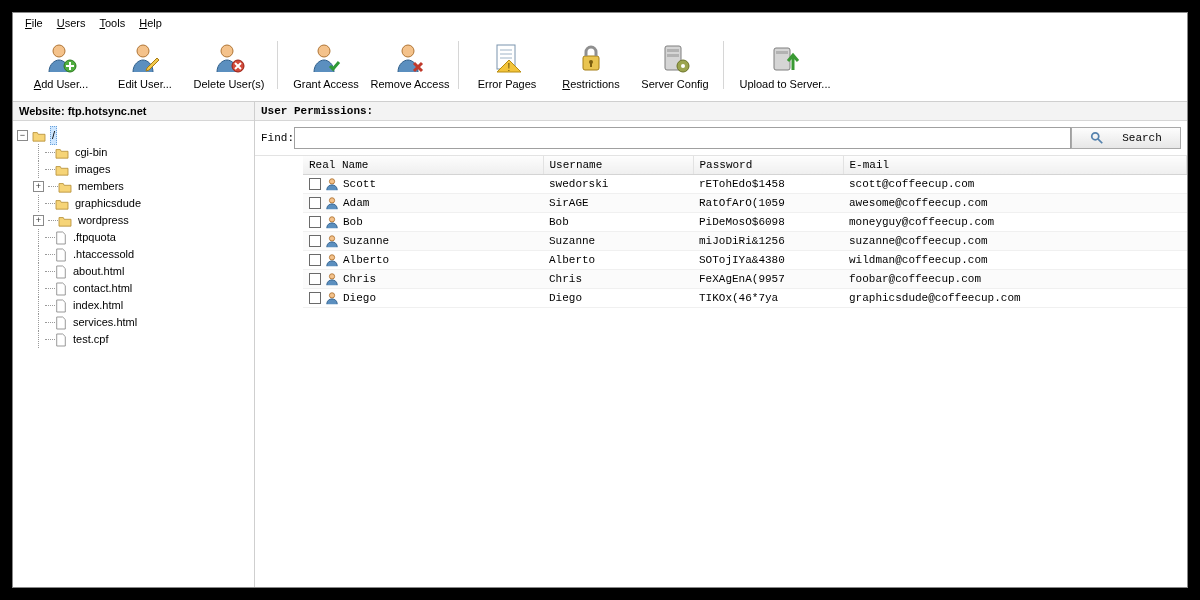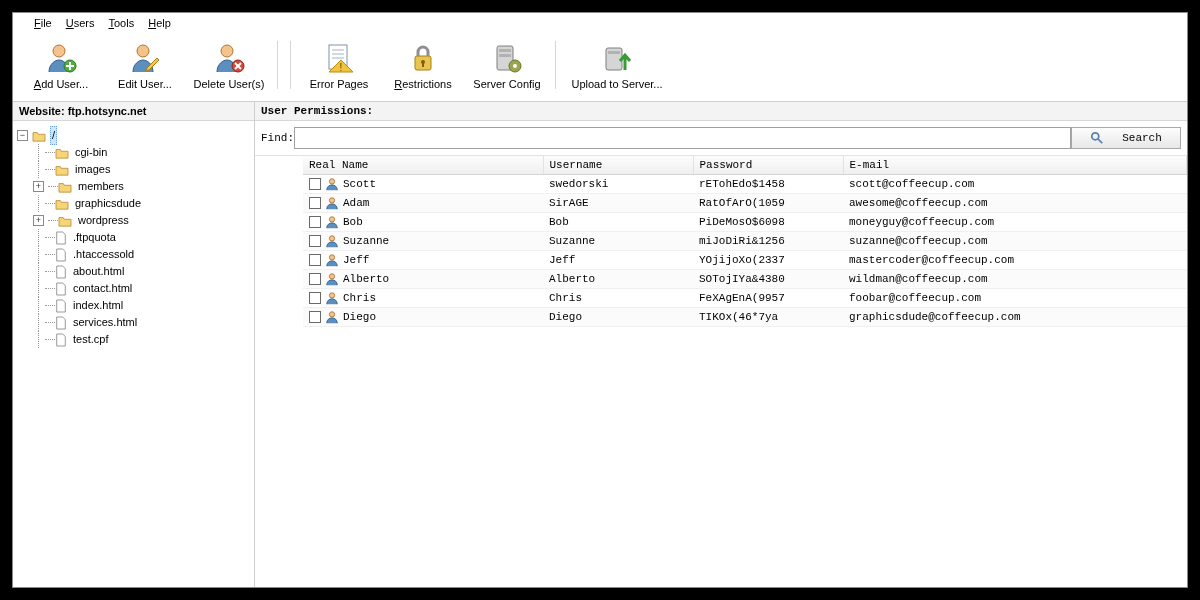--- a/index.html
+++ b/index.html
@@ -1,19 +1,19 @@
 <!DOCTYPE html>
 <html><head>
 <meta charset="utf-8">
 <style>
 * { box-sizing: border-box; margin: 0; padding: 0; }
 body { font-family: Tahoma, "Segoe UI", sans-serif; font-size: 11px; background: #000; width: 1200px; height: 600px; overflow: hidden; }
 .outer-frame { background: #000; padding: 12px; width: 1200px; height: 600px; }
 .window { background: #fff; width: 100%; height: 100%; display: flex; flex-direction: column; border: 1px solid #888; }
-.menubar { display: flex; padding: 4px 21px; gap: 14px; border-bottom: none; }
+.menubar { display: flex; padding: 4px 12px; gap: 14px; border-bottom: none; }
 .menubar .menu-item { cursor: pointer; }
 .menu-underline { text-decoration: underline; }
 .toolbar { display: flex; padding: 4px 6px 8px 6px; border-bottom: 1px solid #cfcfcf; align-items: flex-end; }
 .toolbar-group { display: flex; }
 .toolbar-sep { width: 1px; background: #d6d6d6; margin: 4px 6px; align-self: stretch; }
 .tool-btn { display: flex; flex-direction: column; align-items: center; width: 84px; padding: 4px 2px 2px 2px; cursor: pointer; border: 1px solid transparent; }
 .tool-btn .icon-wrap { width: 32px; height: 32px; margin-bottom: 4px; display:flex; align-items:center; justify-content:center; }
 .tool-btn .label { font-size: 11px; white-space: nowrap; }
 .content { display: flex; flex: 1; overflow: hidden; }
 .left-pane { width: 242px; display: flex; flex-direction: column; border-right: 1px solid #cfcfcf; overflow: hidden; }
@@ -88,20 +88,42 @@
             <circle cx="14" cy="9" r="6" fill="#f4c28b" stroke="#b07535"></circle>
                 <path d="M4 30c0-8 6-12 10-12s10 4 10 12" fill="#5b8fbf" stroke="#2f5e8a"></path>
             <circle cx="25" cy="24" r="6" fill="#d24a3a" stroke="#9a2115"></circle>
                 <path d="M22 21l6 6M28 21l-6 6" stroke="#fff" stroke-width="2"></path>
           </svg>
         </span>
         <span class="label">Delete User(s)</span>
       </div>
     </div>
     <div class="toolbar-sep"></div>
+    <div class="toolbar-group">
+      <div class="tool-btn">
+        <span class="icon-wrap">
+          <svg width="32" height="32" viewBox="0 0 32 32">
+            <circle cx="14" cy="9" r="6" fill="#f4c28b" stroke="#b07535"></circle>
+                <path d="M4 30c0-8 6-12 10-12s10 4 10 12" fill="#5b8fbf" stroke="#2f5e8a"></path>
+            <path d="M20 24 l3 3 l6 -7" stroke="#2f9a36" stroke-width="3" fill="none"></path>
+          </svg>
+        </span>
+        <span class="label">Grant Access</span>
+      </div>
+      <div class="tool-btn">
+        <span class="icon-wrap">
+          <svg width="32" height="32" viewBox="0 0 32 32">
+            <circle cx="14" cy="9" r="6" fill="#f4c28b" stroke="#b07535"></circle>
+                <path d="M4 30c0-8 6-12 10-12s10 4 10 12" fill="#5b8fbf" stroke="#2f5e8a"></path>
+            <path d="M20 21 l8 8 M28 21 l-8 8" stroke="#c0392b" stroke-width="3"></path>
+          </svg>
+        </span>
+        <span class="label">Remove Access</span>
+      </div>
+    </div>
     <div class="toolbar-sep"></div>
     <div class="toolbar-group">
       <div class="tool-btn">
         <span class="icon-wrap">
           <svg width="32" height="32" viewBox="0 0 32 32">
             <rect x="6" y="3" width="18" height="24" fill="#fff" stroke="#7a94ad"></rect>
                 <path d="M9 8h12M9 12h12M9 16h12" stroke="#9fb4c7"></path>
             <path d="M18 18 L30 30 H6 Z" fill="#f3c43b" stroke="#b78c11"></path>
                 <text x="18" y="29" font-size="10" text-anchor="middle" fill="#5a4406">!</text>
           </svg>
@@ -319,29 +341,20 @@
                       <path d="M2 15c0-4 3-6 6-6s6 2 6 6" fill="#5b8fbf" stroke="#2f5e8a"></path>
                     </svg><span>Suzanne</span></td>
                   <td>Suzanne</td>
                   <td>miJoDiRi&amp;1256</td>
                   <td>suzanne@coffeecup.com</td>
                 </tr>
                 <tr>
                   <td><span class="chk"></span><svg class="user-mini-icon" width="14" height="14" viewBox="0 0 16 16">
                       <circle cx="8" cy="5" r="3" fill="#f4c28b" stroke="#b07535"></circle>
                       <path d="M2 15c0-4 3-6 6-6s6 2 6 6" fill="#5b8fbf" stroke="#2f5e8a"></path>
-                    </svg><span>Jeff</span></td>
-                  <td>Jeff</td>
-                  <td>YOjijoXo(2337</td>
-                  <td>mastercoder@coffeecup.com</td>
-                </tr>
-                <tr>
-                  <td><span class="chk"></span><svg class="user-mini-icon" width="14" height="14" viewBox="0 0 16 16">
-                      <circle cx="8" cy="5" r="3" fill="#f4c28b" stroke="#b07535"></circle>
-                      <path d="M2 15c0-4 3-6 6-6s6 2 6 6" fill="#5b8fbf" stroke="#2f5e8a"></path>
                     </svg><span>Alberto</span></td>
                   <td>Alberto</td>
                   <td>SOTojIYa&amp;4380</td>
                   <td>wildman@coffeecup.com</td>
                 </tr>
                 <tr>
                   <td><span class="chk"></span><svg class="user-mini-icon" width="14" height="14" viewBox="0 0 16 16">
                       <circle cx="8" cy="5" r="3" fill="#f4c28b" stroke="#b07535"></circle>
                       <path d="M2 15c0-4 3-6 6-6s6 2 6 6" fill="#5b8fbf" stroke="#2f5e8a"></path>
                     </svg><span>Chris</span></td>

